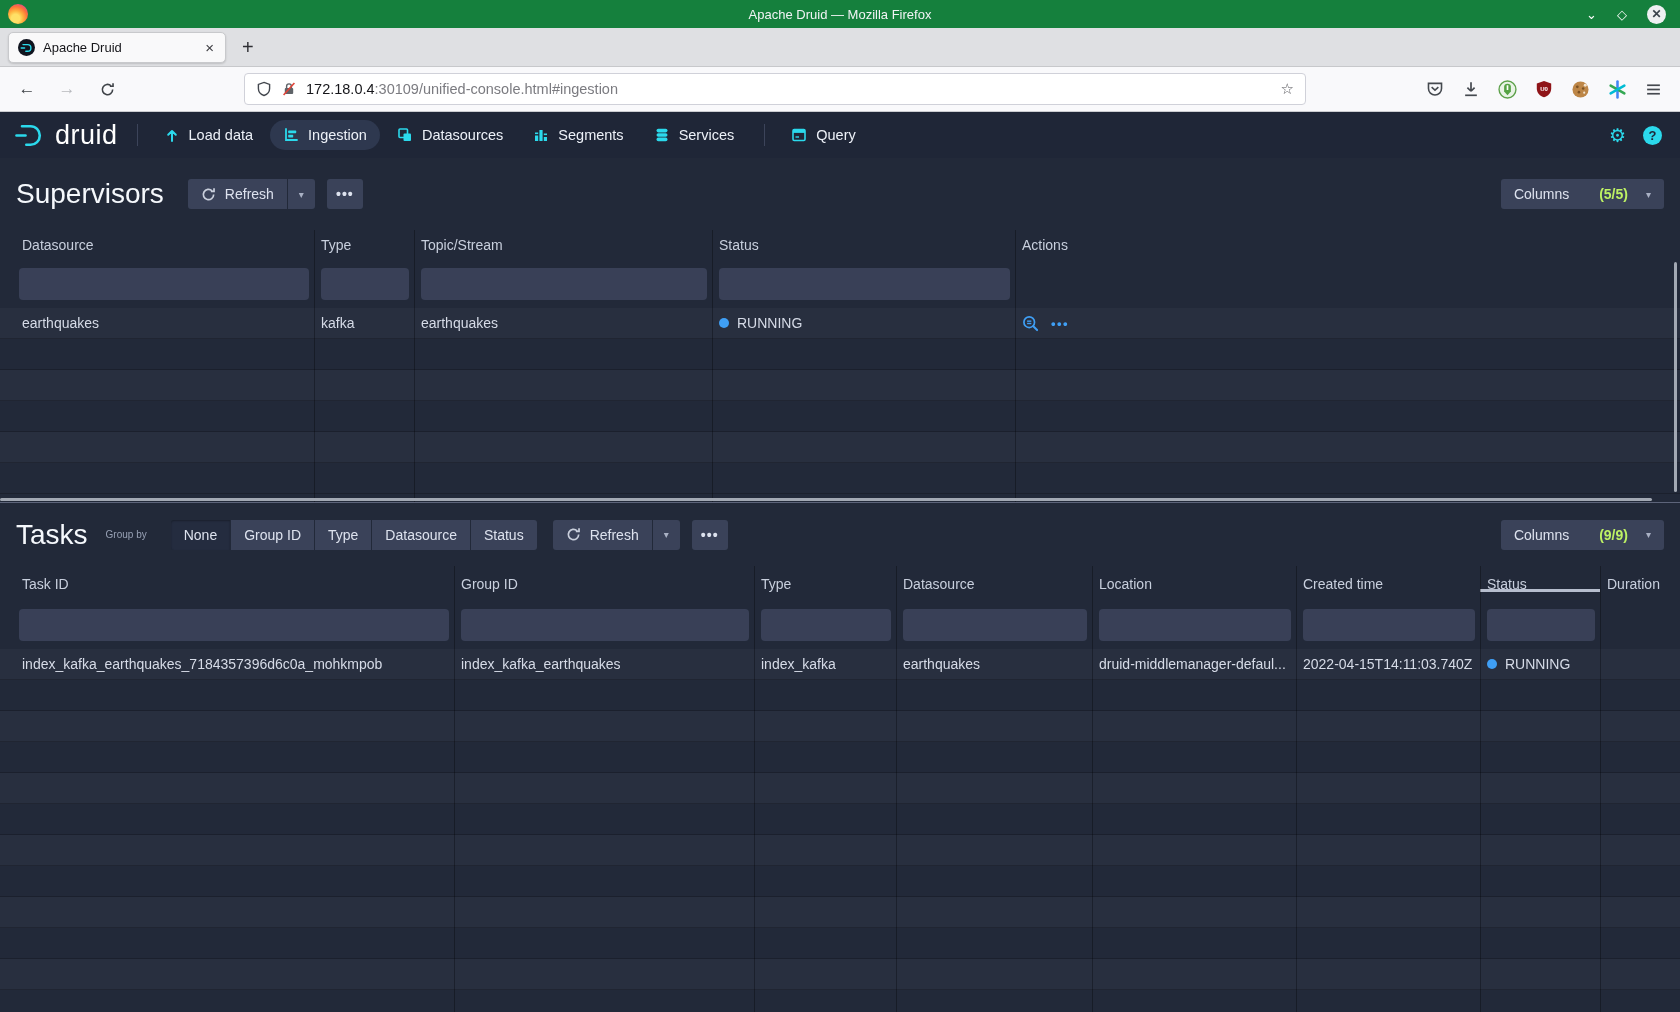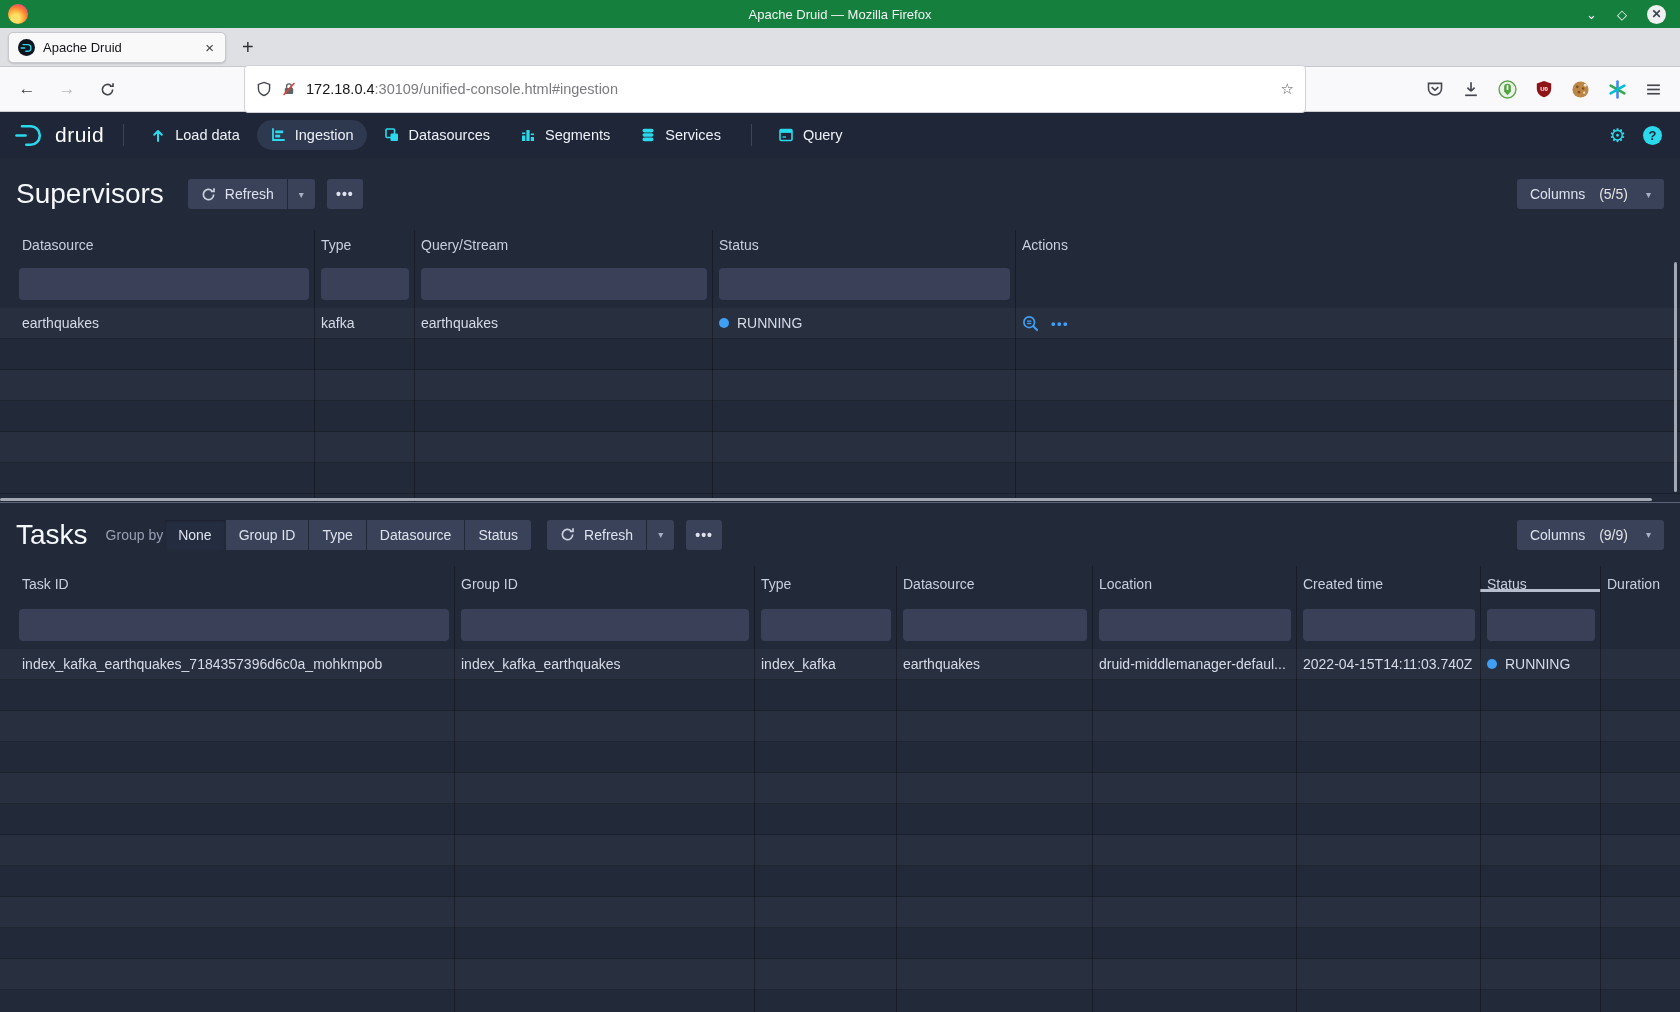--- a/index.html
+++ b/index.html
@@ -19,51 +19,51 @@
   .tab { width:218px; height:31px; margin-left:8px; background:#f9f9fa; border:1px solid #c8c9cc; border-radius:5px;
     box-shadow:0 1px 2px rgba(0,0,0,.15); display:flex; align-items:center; padding:0 9px;justify-content:flex-end; }
   .tab-title { flex:1; font-size:13px; color:#16161a; margin-left:8px; white-space:nowrap; overflow:hidden; }
   .tab-close { color:#3c3c41; font-size:15px; padding:0 2px; }
   .newtab-btn { color:#2e2e33; font-size:20px; font-weight:300; margin-left:16px; }
 
   .toolbar { height:45px; background:#f9f9fb; border-bottom:1px solid #cbccd0; display:flex; align-items:center; padding:0 12px; }
   .navbtn { width:30px; display:flex; justify-content:center; align-items:center; font-size:17px; color:#3f4348; }
   .navbtn + .navbtn { margin-left:10px; }
   .navbtn.disabled { color:#b7b9bd; }
-  .urlbar { height:48px; width:1062px; margin-left:122px; background:#ffffff; border:1px solid #d0d1d9; border-radius:4px;
+  .urlbar { height:32px; width:1062px; margin-left:122px; background:#ffffff; border:1px solid #d0d1d9; border-radius:4px;
     display:flex; align-items:center; padding:0 11px; }
   .url-text { font-size:14.5px; margin-left:9px; color:#16161a; white-space:nowrap; }
   .url-text .url-path { color:#7b7b80; }
   .url-star { margin-left:auto; font-size:15px; color:#55555a; }
   .toolbar-icons { margin-left:auto; display:flex; align-items:center; gap:18px; padding-right:6px; }
 
   
   .druid-nav { height:46px; background:#1f2637; display:flex; align-items:center; padding:0 14px; }
   .brand { display:flex; align-items:center; gap:9px; margin-right:6px; }
-  .brand-name { color:#ffffff; font-size:21px; letter-spacing:.5px; }
+  .brand-name { color:#ffffff; font-size:27px; letter-spacing:.5px; }
   .nav-sep { width:1px; height:22px; background:#3c445a; margin:0 13px; }
   .nav-item { display:flex; align-items:center; gap:9px; color:#edf1f8; font-size:14.5px; padding:7px 13px; border-radius:17px; margin-right:4px; cursor:default; }
   .nav-item.active { background:#2e384f; }
   .nav-right { margin-left:auto; display:flex; align-items:center; gap:17px; padding-right:4px; }
   .gear { font-family:"DejaVu Sans", sans-serif; color:#2bd9ec; font-size:19px; line-height:1; }
   .help-badge { width:19px; height:19px; border-radius:50%; background:#2bd9ec; color:#1f2637; font-size:13px; font-weight:bold;
     display:flex; align-items:center; justify-content:center; }
 
   .section-header { display:flex; align-items:center; height:72px; padding:0 16px; }
   .section-header.tasks-hd { height:64px; border-top:1px solid #5d647a; }
   h1.sec-title { font-size:28px; font-weight:500; color:#f5f8fc; margin-right:24px; }
   .btn { background:#3a4259; color:#dde2ee; font-size:14px; height:30px; display:inline-flex; align-items:center;
     padding:0 13px; border-radius:3px; gap:9px; cursor:default; white-space:nowrap; }
   .btn-refresh { border-radius:3px 0 0 3px; }
   .btn-caret { width:27px; justify-content:center; border-radius:0 3px 3px 0; margin-left:1px; font-size:10px; color:#a9b1c4; }
   .btn-more { margin-left:12px; width:36px; justify-content:center; font-weight:bold; letter-spacing:1px; }
   .btn-columns { margin-left:auto; }
-  .btn-columns .count { color:#e5e5e5; margin-left:5px; }
+  .btn-columns .count { color:#bef264; margin-left:21px;font-weight:bold; }
   .btn-columns .caret { font-size:10px; color:#a9b1c4; margin-left:9px; }
-  .groupby-label { color:#97a0b4; font-size:14px; margin:0 2px 0 -6px; }
+  .groupby-label { color:#97a0b4; font-size:10px; margin:0 24px 0 -6px; }
   .btn-group { display:flex; }
   .btn-group .btn { border-radius:0; margin-right:1px;text-align:right; }
   .btn-group .btn:first-child { border-radius:3px 0 0 3px; }
   .btn-group .btn:last-child { border-radius:0 3px 3px 0; margin-right:0; }
   .btn-group .btn.active { background:#242c3f; box-shadow:inset 0 1px 2px rgba(0,0,0,.3); }
   .gap16 { width:16px; }
 
   .tbl { position:relative; width:1680px; }
   .grid-sup  { display:grid; grid-template-columns:314px 100px 298px 303px 665px; }
   .grid-task { display:grid; grid-template-columns:454px 300px 142px 196px 204px 184px 120px 80px; }
@@ -262,21 +262,21 @@
 
 <div class="tbl sup-tbl-wrap">
   <div class="vline" style="left:314px"></div>
   <div class="vline" style="left:414px"></div>
   <div class="vline" style="left:712px"></div>
   <div class="vline" style="left:1015px"></div>
 
   <div class="grid-sup hrow">
     <div class="cell c0">Datasource</div>
     <div class="cell">Type</div>
-    <div class="cell">Query/Stream</div>
+    <div class="cell">Topic/Stream</div>
     <div class="cell">Status</div>
     <div class="cell">Actions</div>
   </div>
 
   <div class="grid-sup frow">
     <div class="fcell c0"><input class="filter-input" style=""></div>
     <div class="fcell"><input class="filter-input" style=""></div>
     <div class="fcell"><input class="filter-input" style=""></div>
     <div class="fcell"><input class="filter-input" style=""></div>
     <div class="fcell"></div>

